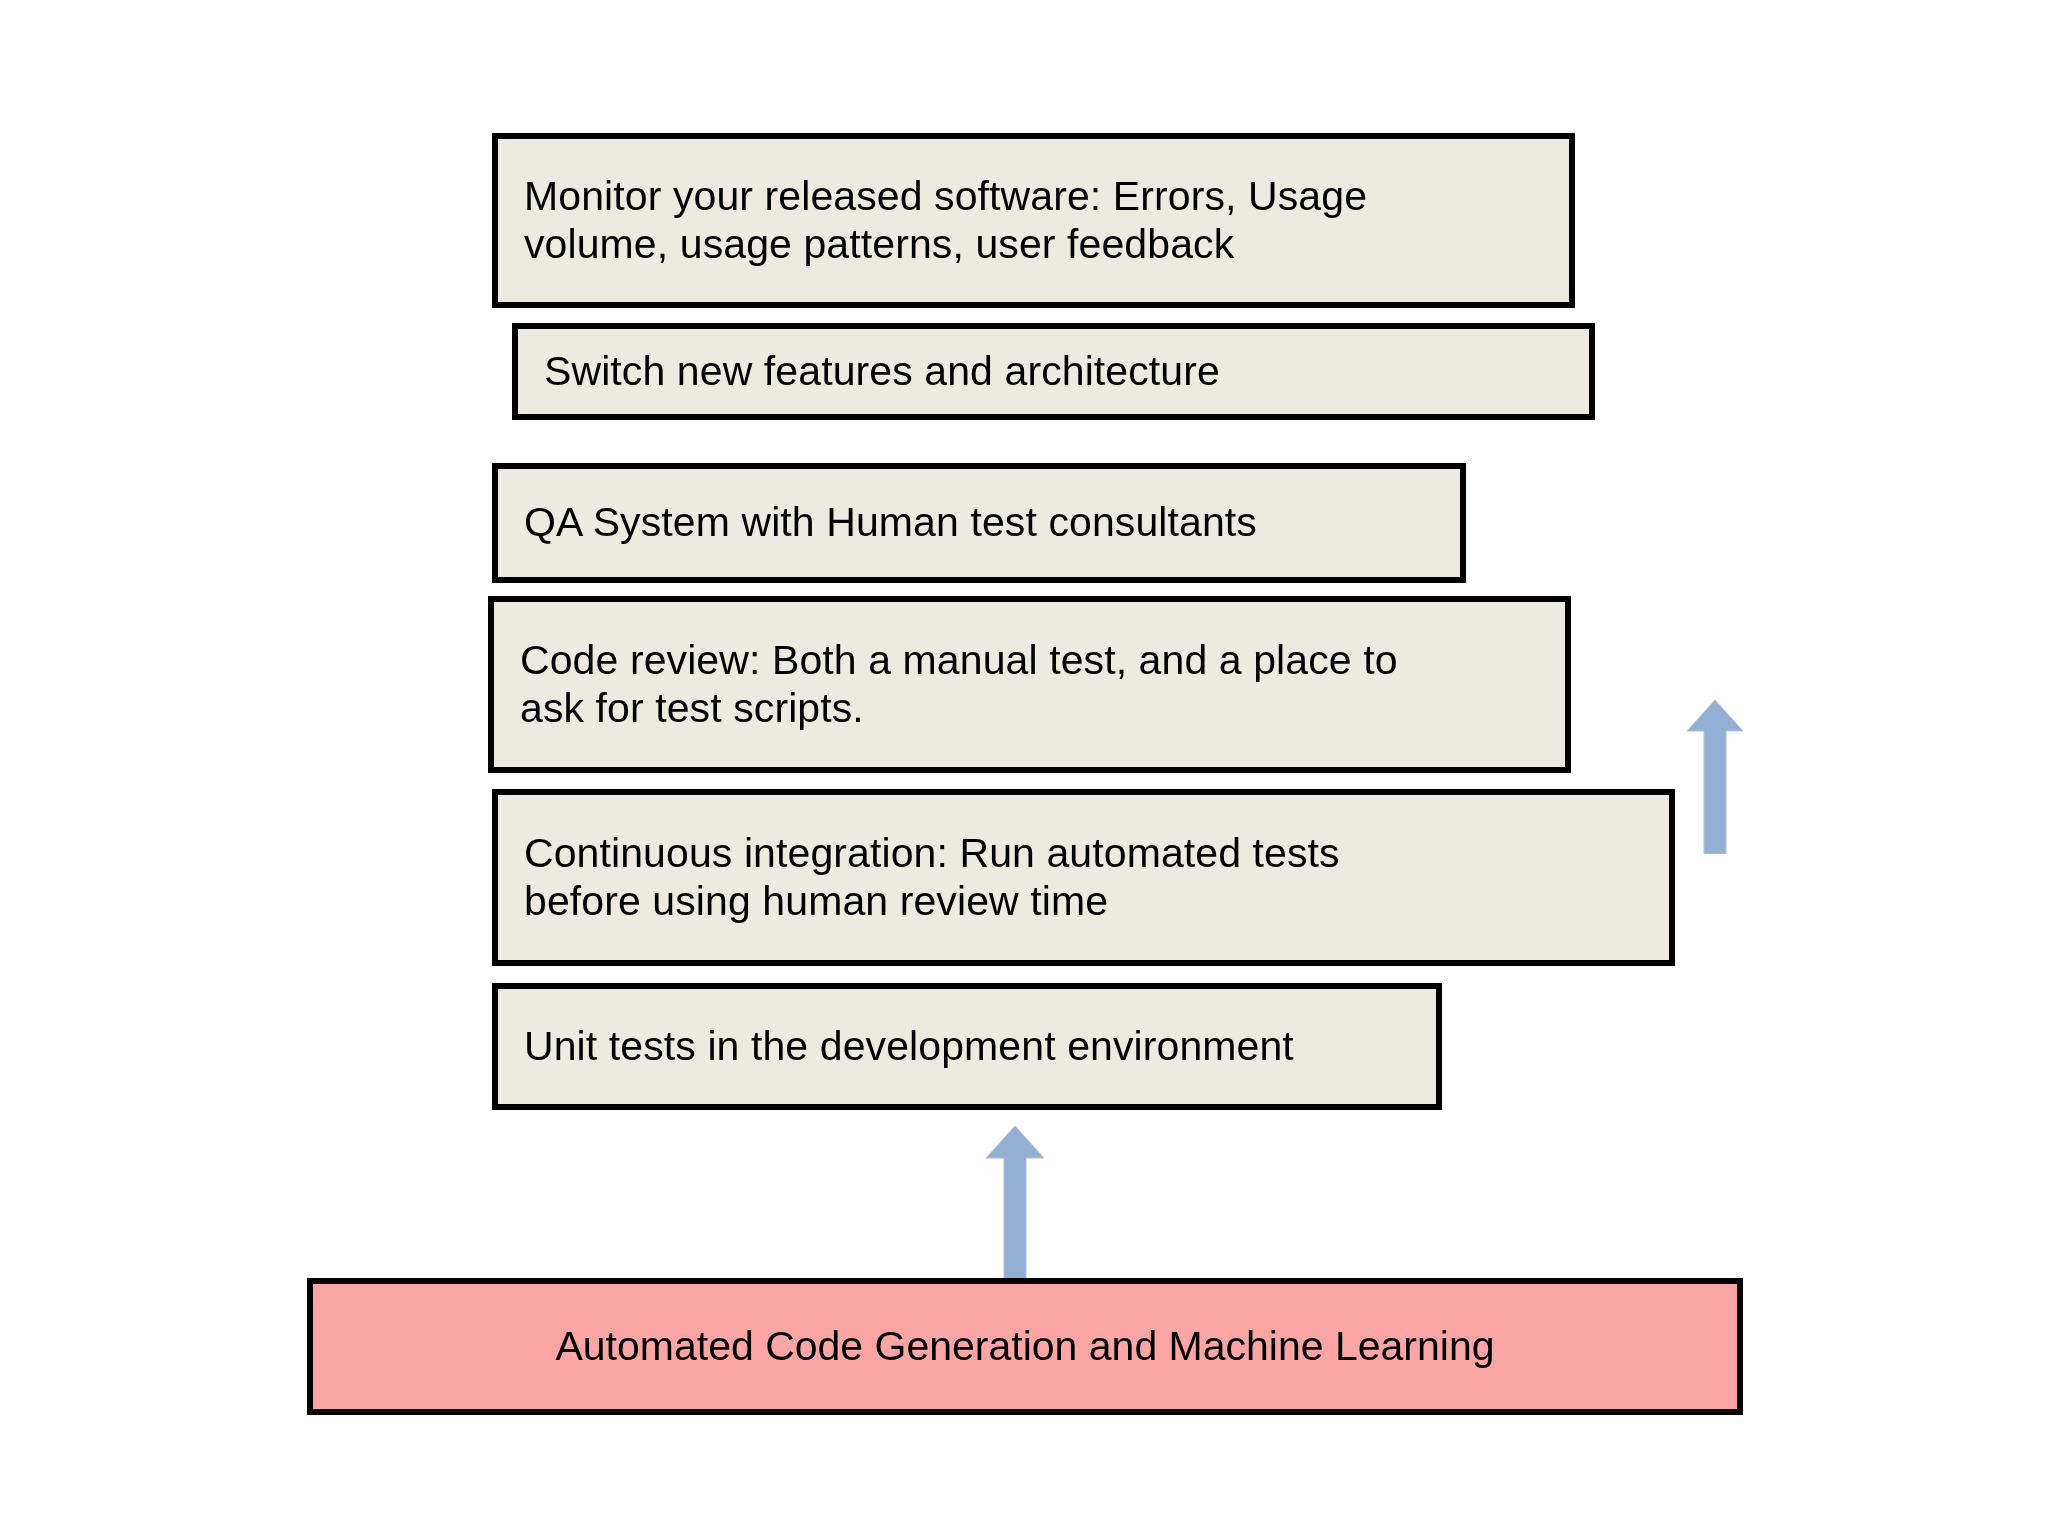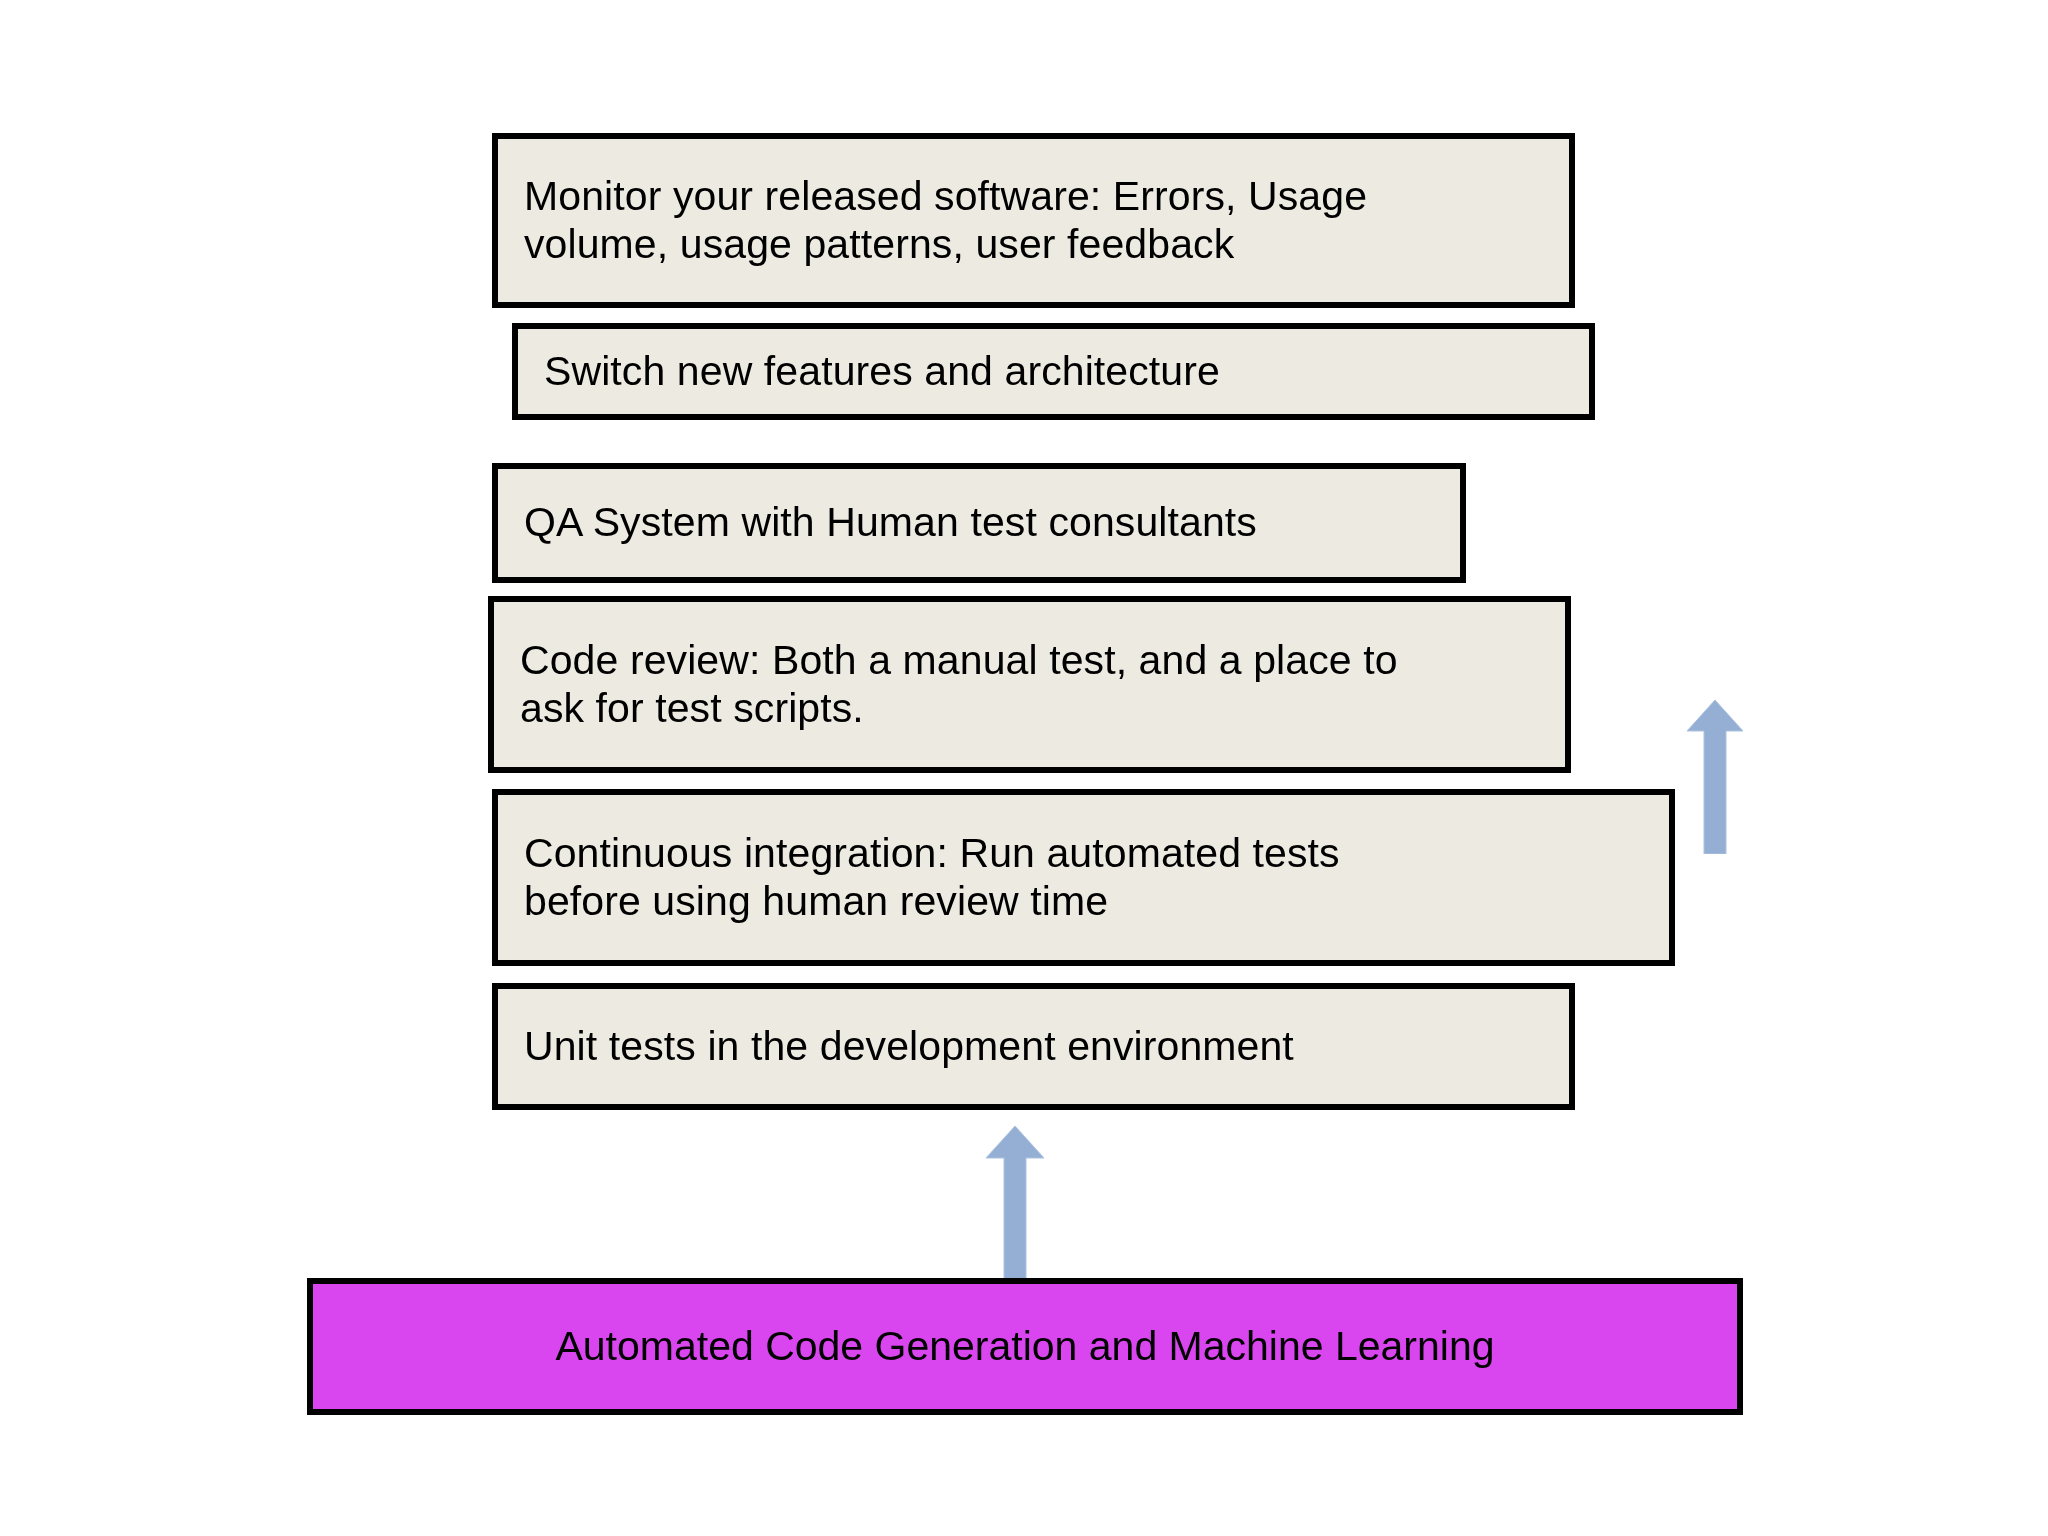--- a/index.html
+++ b/index.html
@@ -34,21 +34,21 @@
     color: #000000;
     letter-spacing: 0.1px;
     text-align: left;
     white-space: pre-line;
   }
 
   
   .base-box {
     position: absolute;
     box-sizing: border-box;
-    background: #d946ef;
+    background: #fca5a5;
     border: 6px solid #000000;
     display: flex;
     align-items: center;
     justify-content: center;
   }
   .base-box .base-text {
     font-size: 41px;
     line-height: 1.16;
     color: #000000;
     text-align: center;
@@ -85,21 +85,21 @@
   <div class="layer-box" style="left:488px; top:596px; width:1083px; height:177px;">
     <span class="layer-text">Code review: Both a manual test, and a place to
 ask for test scripts.</span>
   </div>
 
   <div class="layer-box" style="left:492px; top:789px; width:1183px; height:177px;">
     <span class="layer-text">Continuous integration: Run automated tests
 before using human review time</span>
   </div>
 
-  <div class="layer-box" style="left:492px; top:983px; width:1083px; height:127px;">
+  <div class="layer-box" style="left:492px; top:983px; width:950px; height:127px;">
     <span class="layer-text">Unit tests in the development environment</span>
   </div>
 
   <div class="arrow" style="left:986px; top:1126px; width:58px; height:157px;">
     <svg viewBox="0 0 58 157" preserveAspectRatio="none" xmlns="http://www.w3.org/2000/svg">
       <polygon points="29,0 58,32 40,32 40,157 18,157 18,32 0,32" fill="#95AFD4" stroke="#ADC3DF" stroke-width="1"></polygon>
     </svg>
   </div>
 
   <div class="arrow" style="left:1687px; top:700px; width:56px; height:154px;">

